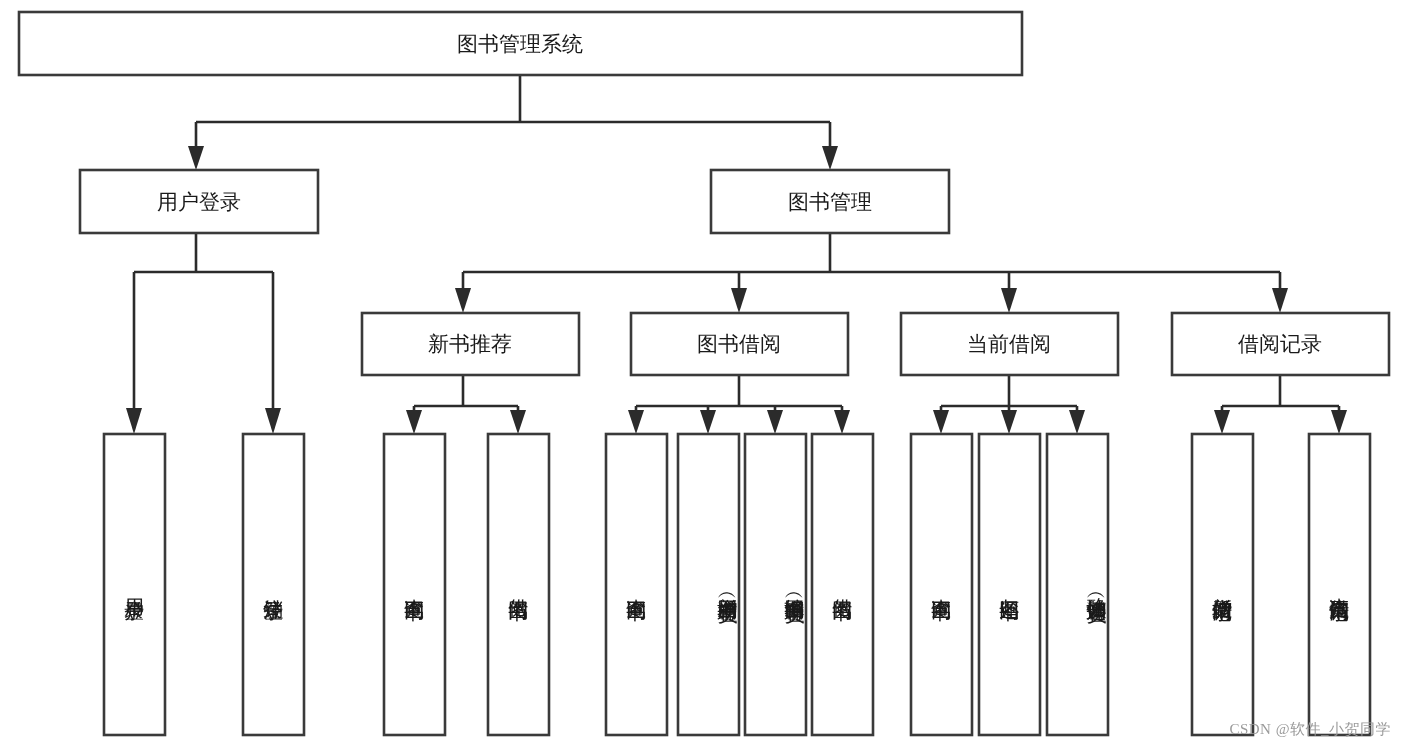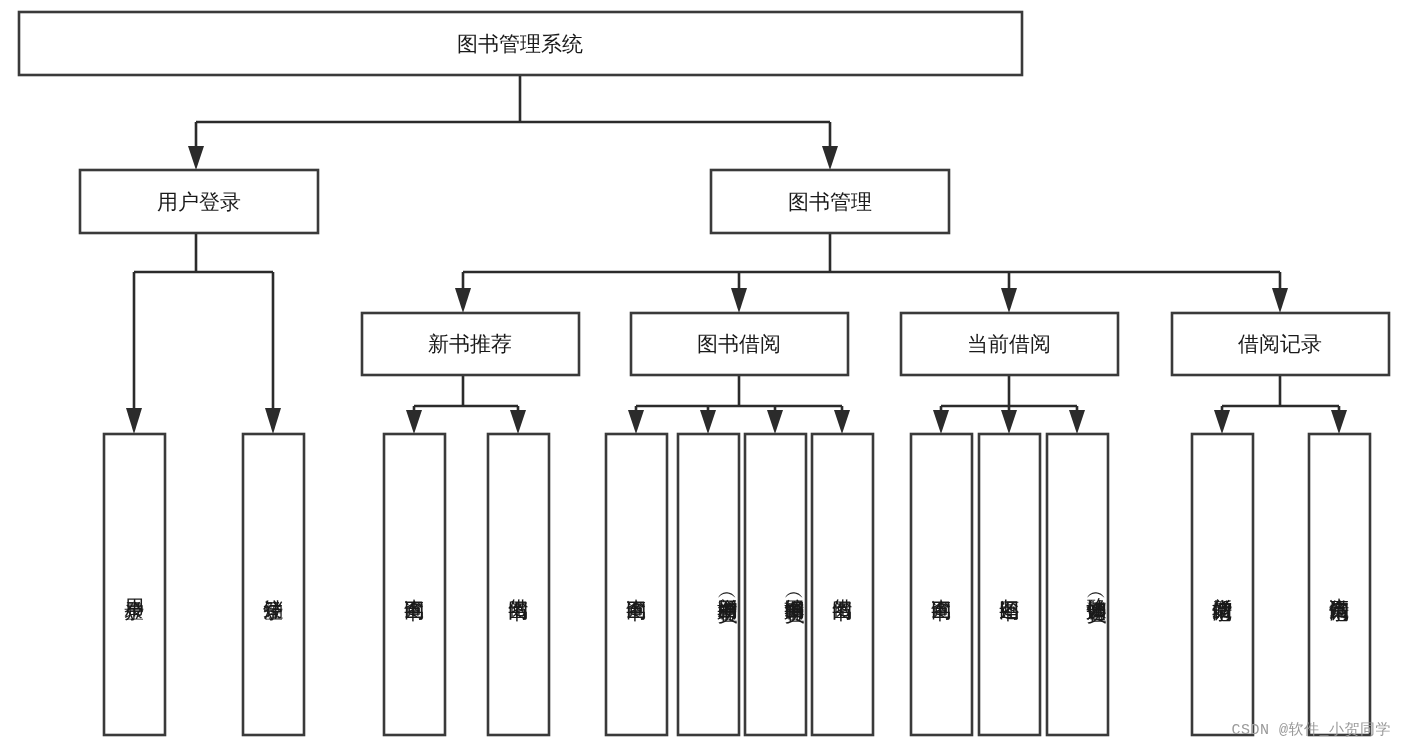--- a/index.html
+++ b/index.html
@@ -59,21 +59,21 @@
     align-items: center;
     justify-content: center;
     text-align: center;
     white-space: nowrap;
     pointer-events: none;
   }
   .watermark {
     position: absolute;
     right: 14px;
     bottom: 8px;
-    font-family: Liberation Mono, monospace;
+    font-family: Liberation Serif, serif;
     font-size: 15px;
     color: #9a9a9a;
     letter-spacing: 0.5px;
     white-space: nowrap;
   }
 </style>
 </head>
 <body>
 
 <div id="diagram-root">

